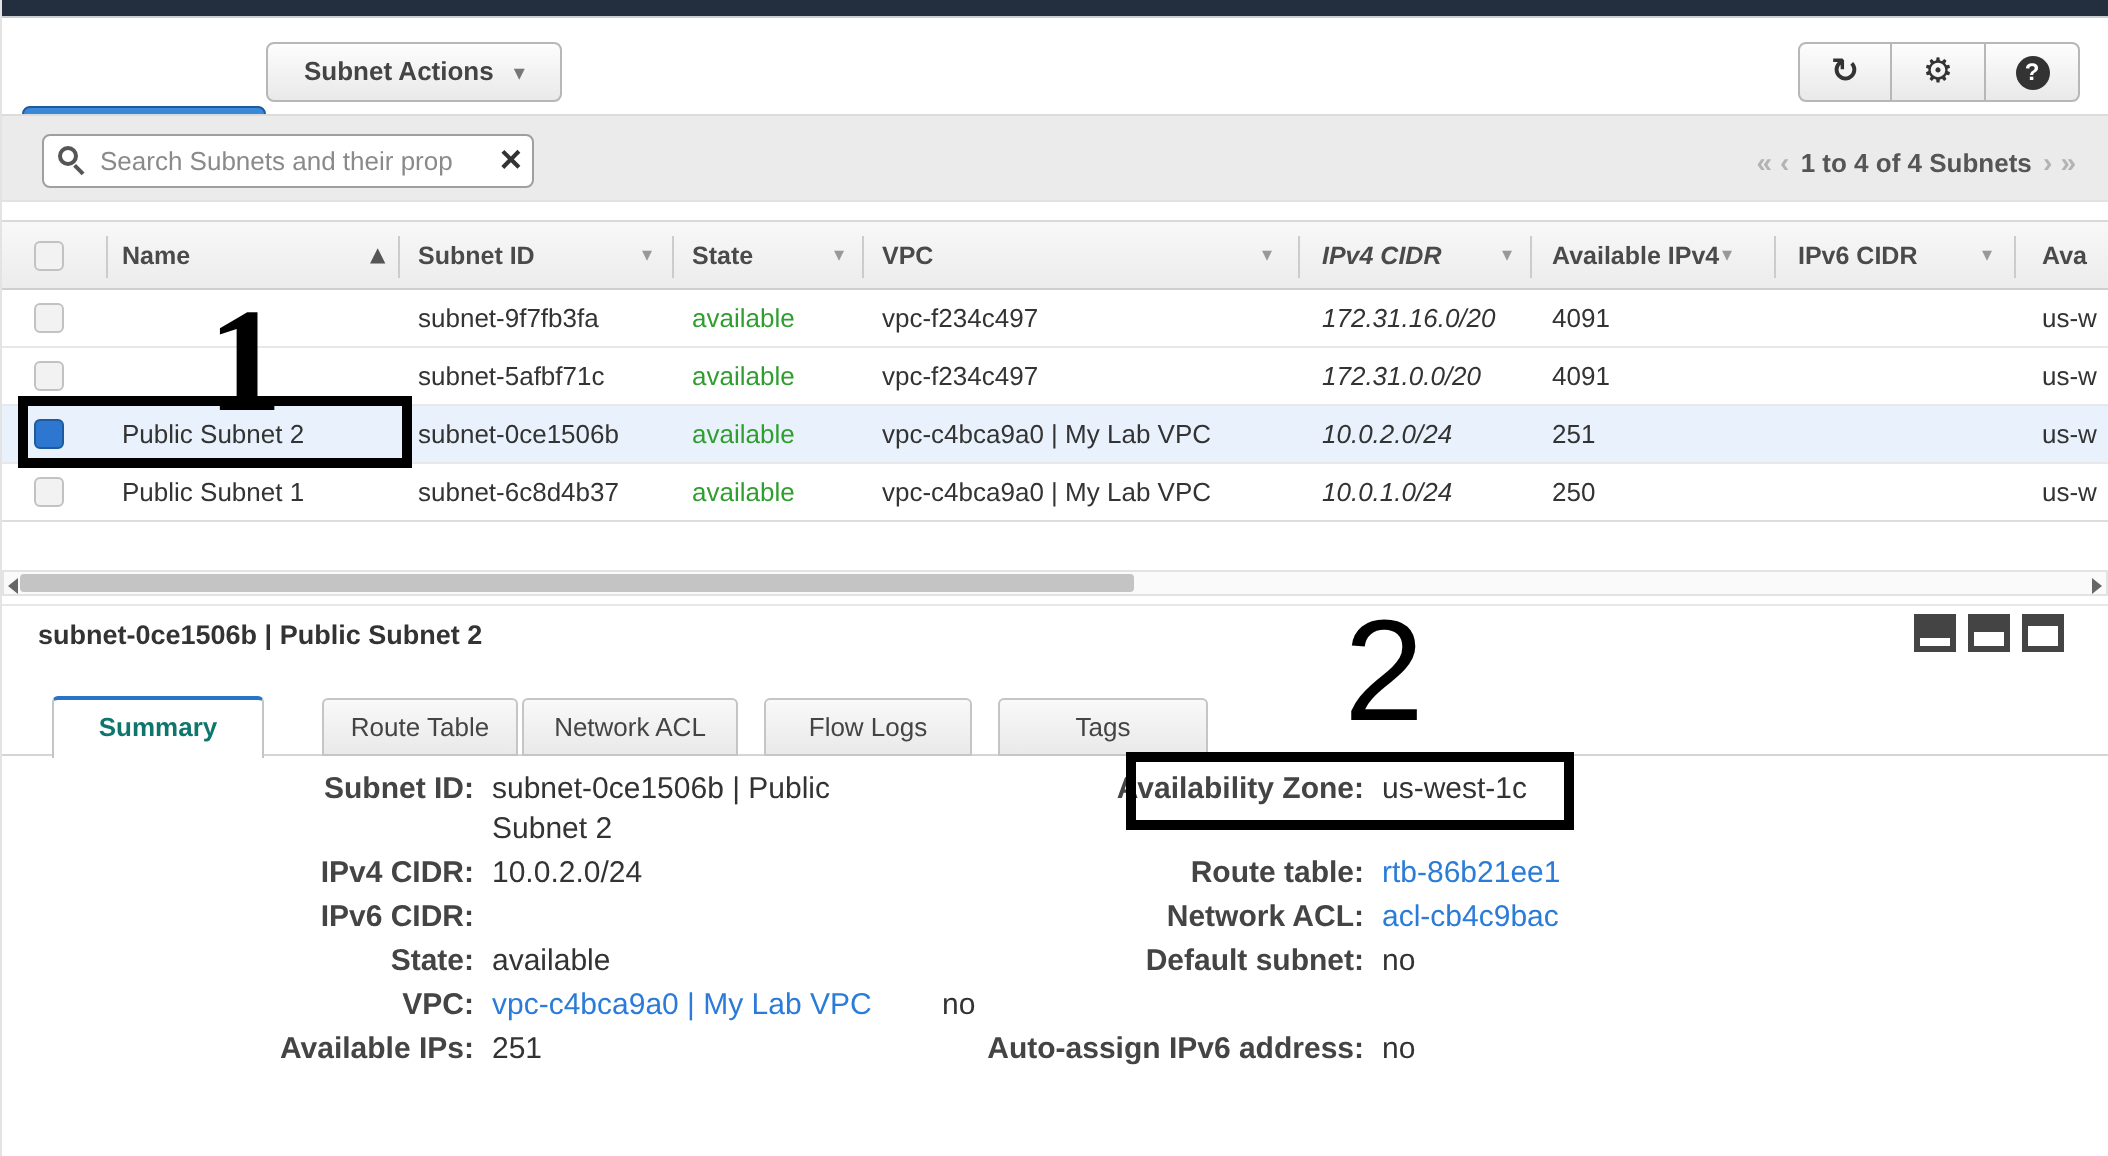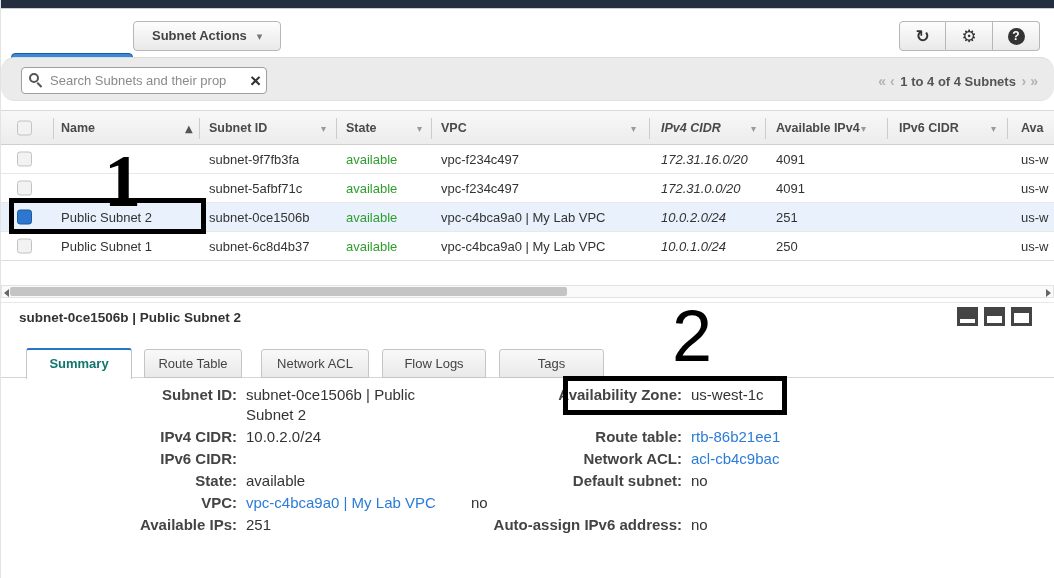--- a/index.html
+++ b/index.html
@@ -33,21 +33,21 @@
     border: 1px solid #b7b7b7; border-left-width: 0;
     display: flex; align-items: center; justify-content: center; cursor: pointer;
   }
   .icon-btn:first-child { border-left-width: 1px; border-radius: 4px 0 0 4px; }
   .icon-btn:last-child { border-radius: 0 4px 4px 0; }
   .glyph { font-family: "DejaVu Sans", sans-serif; color: #333; font-size: 17px; font-weight: bold; }
   .help-circle { width: 17px; height: 17px; border-radius: 50%; background: #333;
     color: #fff; font-size: 12px; font-weight: bold; text-align: center; line-height: 17px; }
   
   .search-band { position: absolute; top: 57px; left: 0; width: 100%; height: 44px;
-    background: #ebebeb; border-top: 1px solid #dcdcdc; border-bottom: 1px solid #e2e2e2; border-radius: 14px; }
+    background: #ebebeb; border-top: 1px solid #dcdcdc; border-bottom: 1px solid #e2e2e2; }
   .search-box { position: absolute; left: 20px; top: 9px; width: 246px; height: 27px;
     background: #fff; border: 1px solid #9f9f9f; border-radius: 4px; }
   .search-box input { position: absolute; left: 28px; top: 0; width: 192px; height: 25px;
     border: none; outline: none; font-size: 13px; font-family: "Liberation Sans", sans-serif; color: #333; }
   .search-box input::placeholder { color: #8a8a8a; opacity: 1; }
   .mag { position: absolute; left: 7px; top: 5px; width: 15px; height: 15px; }
   .mag .ring { position: absolute; left: 0; top: 0; width: 10px; height: 10px;
     border: 2px solid #555; border-radius: 50%; }
   .mag .stick { position: absolute; left: 9px; top: 9px; width: 6px; height: 2px;
     background: #555; transform: rotate(45deg); transform-origin: 0 0; }
@@ -92,21 +92,21 @@
   .pane-icon { position: relative; width: 21px; height: 19px; background: #444; cursor: pointer; }
   .pane-icon .inner { position: absolute; left: 3px; right: 3px; bottom: 3px; background: #fff; }
   .pane-icon.s .inner { height: 4px; } .pane-icon.m .inner { height: 7px; } .pane-icon.l .inner { height: 10px; }
   .tabs { position: absolute; left: 0; top: 348px; width: 100%; height: 30px;
     border-bottom: 1px solid #d5d5d5; }
   .tab { position: absolute; top: 1px; height: 29px; line-height: 27px; text-align: center;
     font-size: 13px; color: #444; background: linear-gradient(#f9f9f9, #e9e9e9);
     border: 1px solid #c5c5c5; border-radius: 3px 3px 0 0; cursor: pointer; }
   .tab.active { top: 0; height: 31px; background: #fff; border-top: 2px solid #2874c7;
     border-bottom: none; font-weight: bold; color: #0f766e; }
-  .t0 { left: 25px; width: 106px; } .t1 { left: 143px; width: 98px; }
+  .t0 { left: 25px; width: 106px; } .t1 { left: 160px; width: 98px; }
   .t2 { left: 260px; width: 108px; } .t3 { left: 381px; width: 104px; }
   .t4 { left: 498px; width: 105px; }
   .sum-col { position: absolute; top: 385px; font-size: 15px; }
   .sum-left { left: 25px; width: 452px; }
   .sum-right { left: 470px; width: 440px; }
   .sum-row { display: flex; }
   .sum-row.tall { min-height: 42px; } .sum-row.short { min-height: 22px; }
   .sum-label { width: 220px; text-align: right; font-weight: bold; color: #444;
     padding-right: 9px; flex: none; line-height: 20px; }
   .sum-value { width: 220px; color: #333; line-height: 20px; word-wrap: break-word; }

